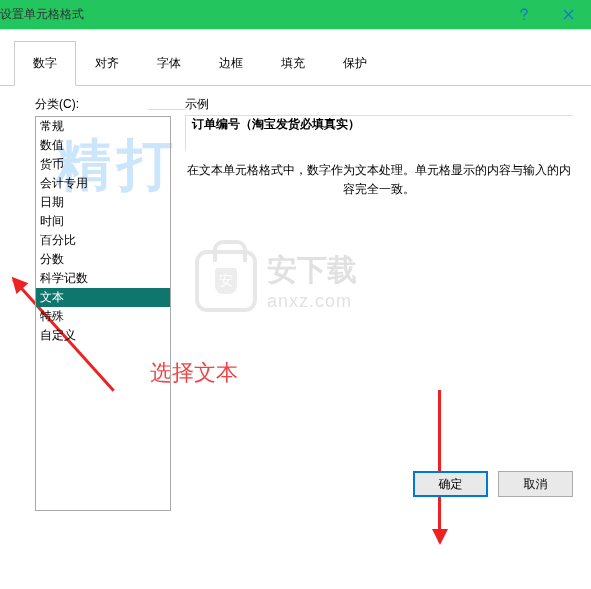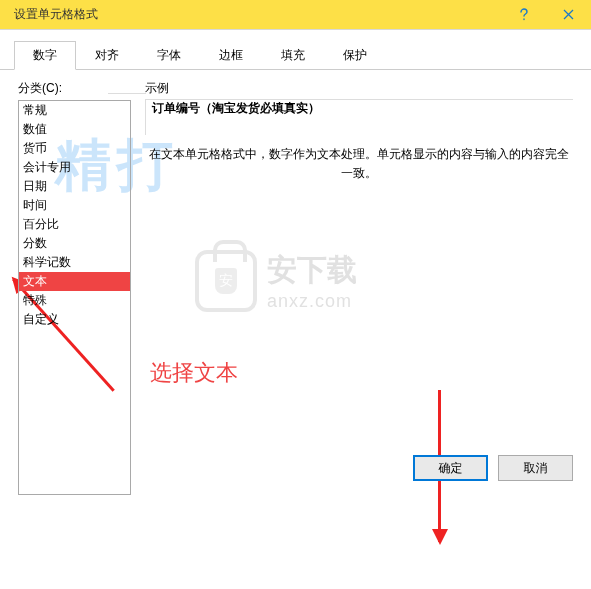--- a/index.html
+++ b/index.html
@@ -1,32 +1,32 @@
 <!DOCTYPE html>
 <html><head>
 <meta charset="utf-8">
 <style>
 * { margin: 0; padding: 0; box-sizing: border-box; font-family: "Microsoft YaHei", "SimSun", sans-serif; }
 body { width: 591px; height: 589px; background: #fff; position: relative; overflow: hidden; }
 
-.titlebar { height: 30px; background: #fde047; border-bottom: 1px solid #d8d8d8; display: flex; align-items: center; padding-left: 14px; color: #333; font-size: 12px; }
+.titlebar { height: 30px; background: #22c55e; border-bottom: 1px solid #d8d8d8; display: flex; align-items: center; padding-left: 0; color: #333; font-size: 12px; }
 .titlebar-controls { margin-left: auto; display: flex; height: 100%; }
 .ctrl { width: 45px; display: flex; align-items: center; justify-content: center; color: #1979ca; font-size: 14px; }
 .ctrl svg { stroke: #1979ca; }
 
 .tabs { display: flex; padding: 10px 14px 0 14px; border-bottom: 1px solid #ccc; font-size: 12px; gap: 0; }
-.tab { padding: 5px 18px; border: 1px solid transparent; position: relative; top: 1px; cursor: pointer; }
+.tab { padding: 13px 18px; border: 1px solid transparent; position: relative; top: 1px; cursor: pointer; }
 .tab.active { border: 1px solid #ccc; border-bottom: 1px solid #fff; background: #fff; }
 
 .body { padding: 10px 18px 0 18px; display: flex; gap: 14px; }
-.left-col { width: 113px; }
+.left-col { width: 136px; margin-left: 17px; }
 .category-label { font-size: 12px; margin-bottom: 3px; }
 .listbox { border: 1px solid #a9a9a9; height: 395px; overflow: hidden; font-size: 12px; }
 .listitem { padding: 1px 4px; cursor: pointer; }
-.listitem.selected { background: #ef4444; color: #fff; }
+.listitem.selected { background: #0f766e; color: #fff; }
 
 .right-col { flex: 1; font-size: 12px; padding-top: 0; }
 .sample-label { margin-top: 0; margin-bottom: 2px; }
 .sample-box { border-left: 1px solid #ddd; border-top: 1px solid #ddd; height: 36px; padding: 0 6px; margin-bottom: 10px; position: relative; font-weight: bold; }
 .sample-box::before { content:""; position:absolute; left:-38px; top:-7px; width:38px; height:1px; background:#ddd; }
 .desc { line-height: 1.6; text-align: center; }
 
 .footer { position: absolute; bottom: 14px; right: 18px; display: flex; gap: 10px; }
 .btn { width: 75px; height: 26px; border: 1px solid #aaa; background: #e9e9e9; font-size: 12px; cursor: pointer; }
 .btn.primary { border: 2px solid #0078d7; margin-left: 43px; }

